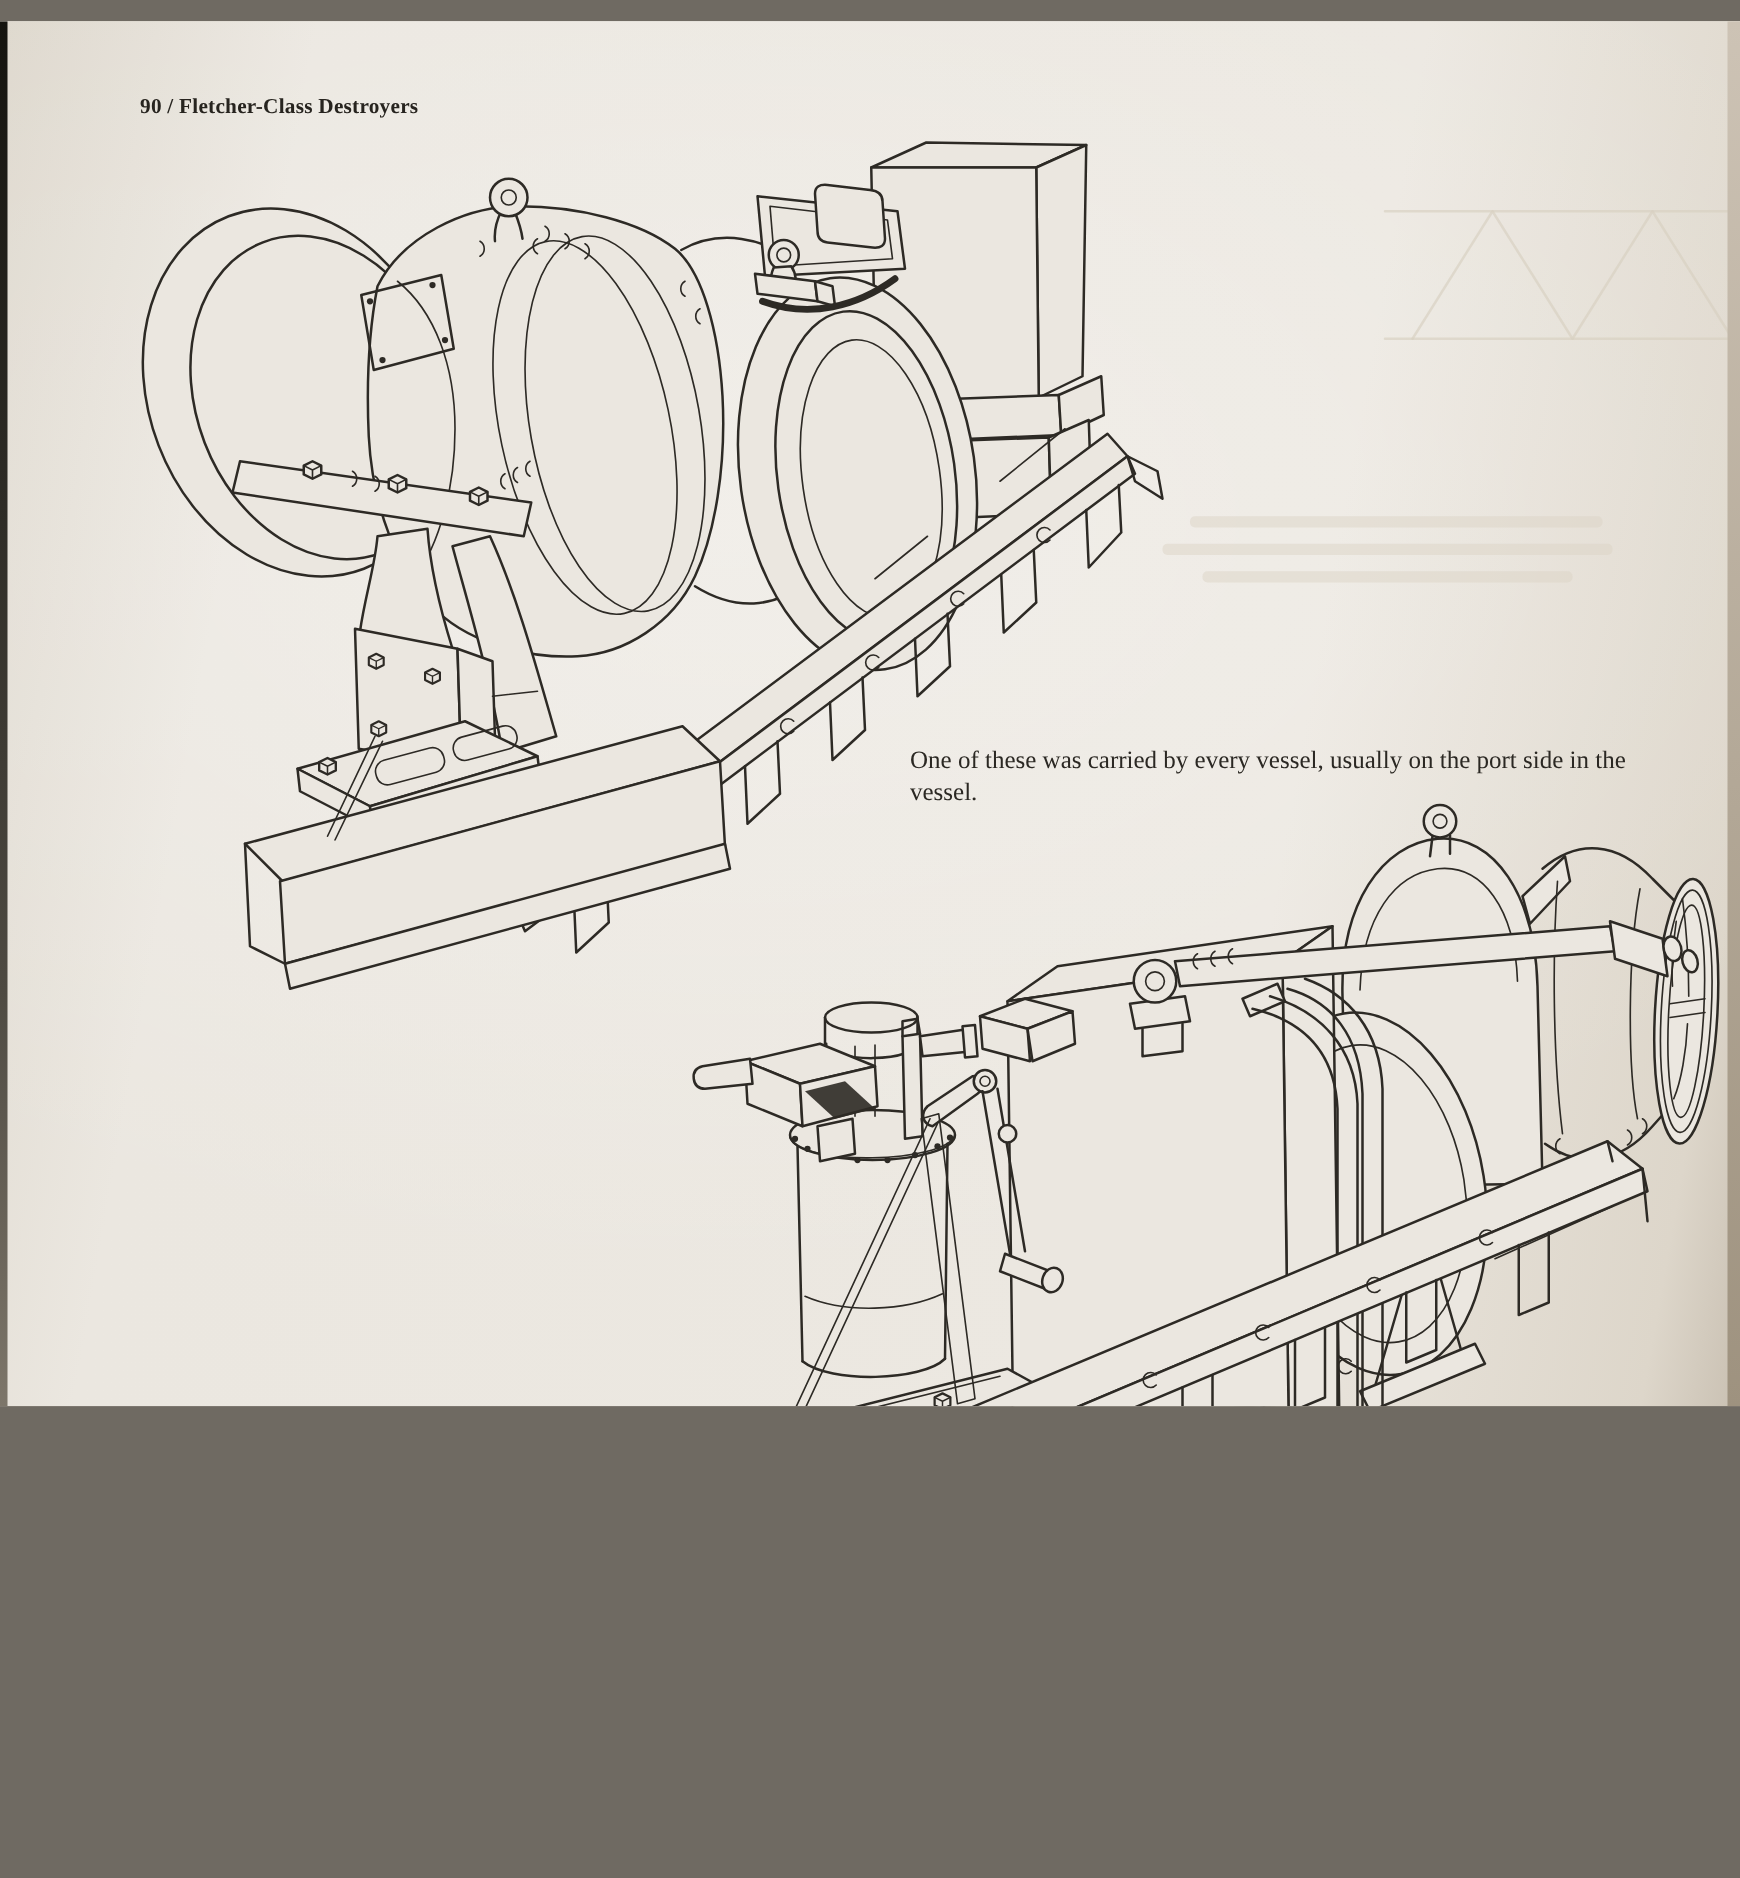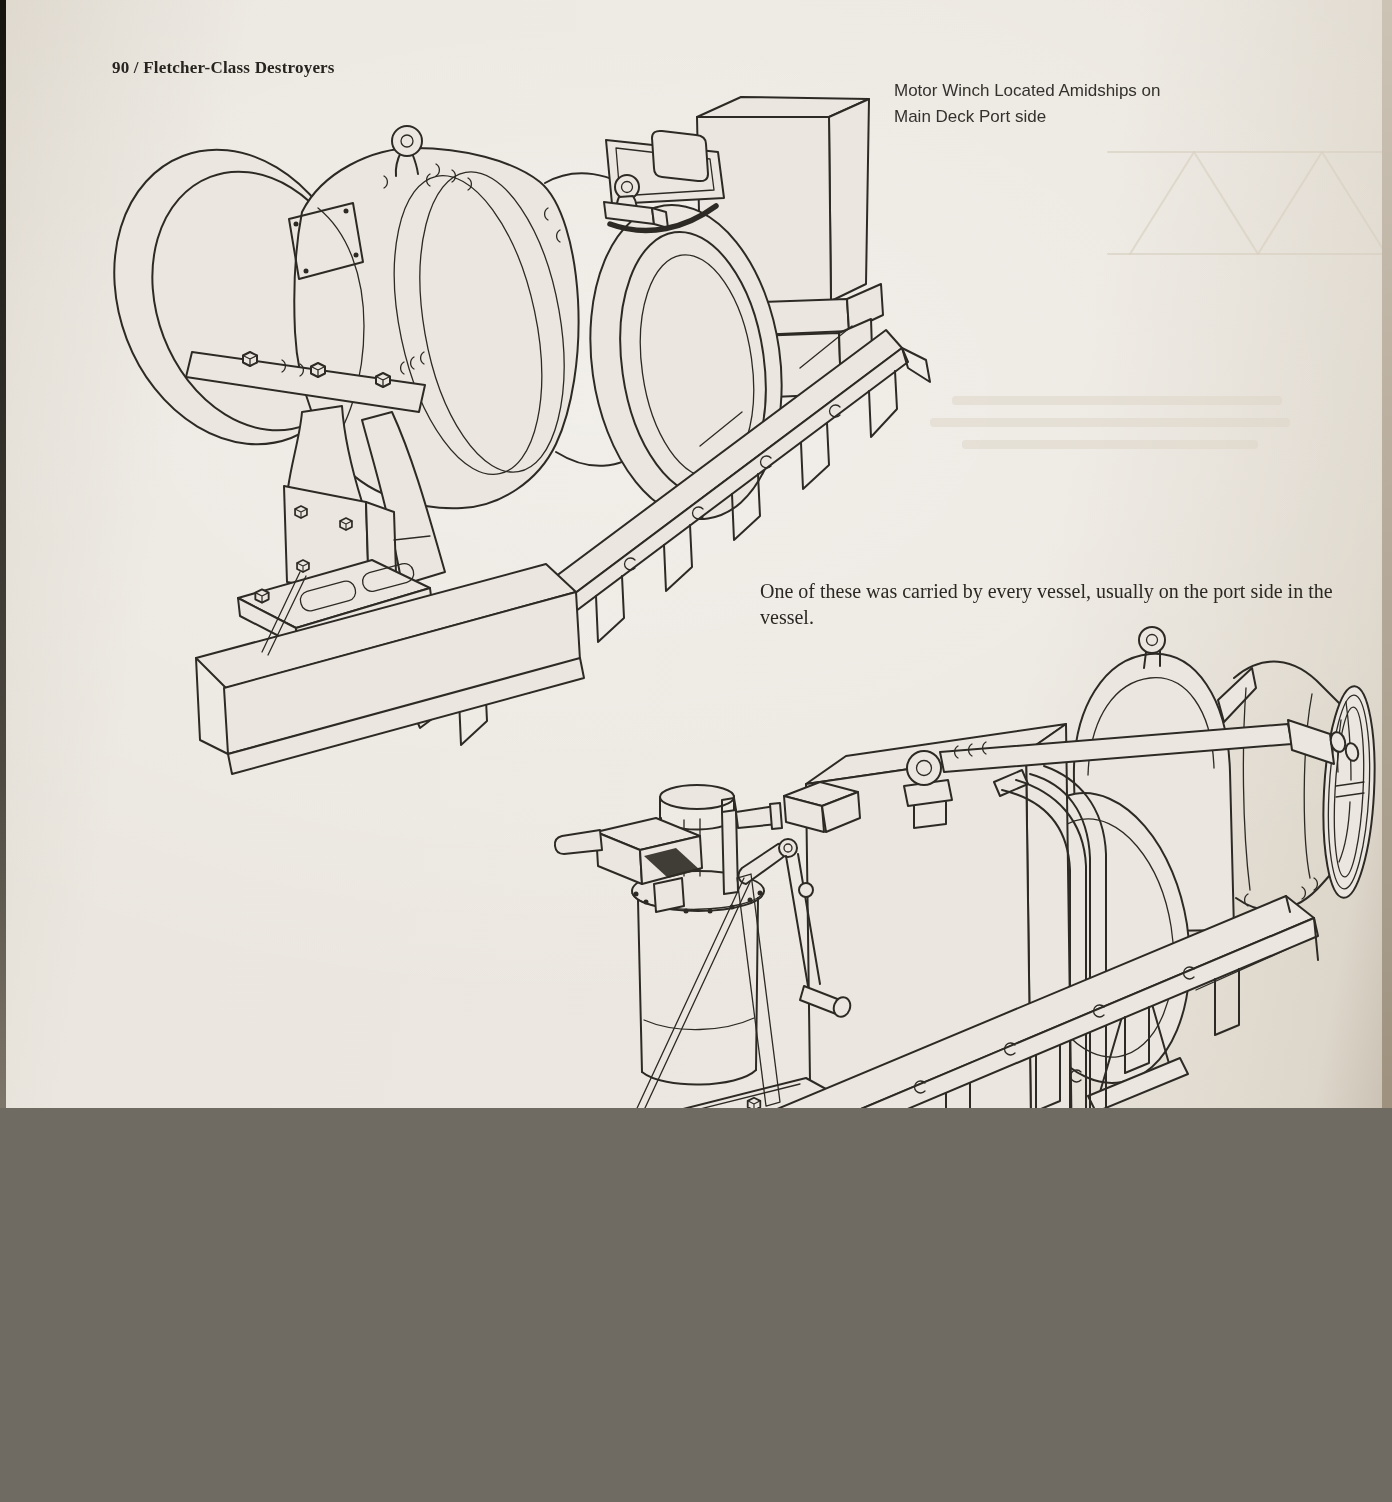--- a/index.html
+++ b/index.html
@@ -3,30 +3,31 @@
 <meta charset="utf-8">
 <style>
   html,body{margin:0;padding:0;background:#6f6a62;}
   .page{
     position:relative;width:1392px;height:1108px;overflow:hidden;
     font-family:"Liberation Serif",serif;
     background:
       radial-gradient(ellipse 120% 90% at 42% 36%, rgba(255,255,255,.30), rgba(255,255,255,0) 62%),
       linear-gradient(100deg,#ddd7cc 0%,#ebe7e0 16%,#ece8e1 72%,#ddd6ca 95%,#c9c0b2 100%),
       #e9e5dd;
+    margin-top: 17px;
   }
   .edge-left{position:absolute;left:0;top:0;width:6px;height:100%;
     background:linear-gradient(180deg,#15140f 0%,#2e2c26 35%,#4e4a42 70%,#7d766a 100%);}
   .edge-right{position:absolute;right:0;top:0;width:10px;height:100%;
     background:linear-gradient(180deg,#cdc3b5 0%,#b3a897 55%,#9e927f 100%);}
   .hdr{position:absolute;left:112px;top:58px;font-weight:bold;font-size:17px;
     color:#27241f;letter-spacing:.2px;white-space:nowrap;}
   .cap-top{position:absolute;left:894px;top:78px;font-family:"Liberation Sans",sans-serif;
     font-size:17px;line-height:26px;color:#34312d;}
-  .cap-mid{position:absolute;left:760px;top:578px;font-size:20px;line-height:26px;color:#2b2823;}
+  .cap-mid{position:absolute;left:728px;top:578px;font-size:20px;line-height:26px;color:#2b2823;}
   .cap-top div,.cap-mid div{white-space:nowrap;}
   svg#ill{position:absolute;left:0;top:0;}
   #ill path,#ill ellipse,#ill circle,#ill rect,#ill line{
     stroke:#2d2a25;stroke-width:2;fill:none;stroke-linecap:round;stroke-linejoin:round;}
   #ill .f{fill:#ebe7e0;}
   #ill .thin{stroke-width:1.3;}
   #ill .thick{stroke-width:5.5;}
   #ill .ink{fill:#2d2a25;stroke:none;}
   #ill .ghost path,#ill .ghost rect{stroke:#d7cfc0;stroke-width:2;opacity:.65;}
   #ill .ghost .gf{fill:#dcd4c5;stroke:none;opacity:.5;}
@@ -370,24 +371,20 @@
     <g class="ghost">
       <path d="M1125,1278 L1392,1188 M1125,1372 L1392,1282"></path>
       <path d="M1160,1360 L1232,1272 M1232,1272 L1300,1352 M1300,1352 L1368,1262"></path>
       <path d="M1352,1180 L1352,1262"></path>
       <path d="M1060,1452 L1392,1452"></path>
     </g>
   </svg>
 
   <div class="hdr">90 / Fletcher-Class Destroyers</div>
 
-  <div class="cap-top">
-    <div>Motor Winch Located Amidships on</div>
-    <div>Main Deck Port side</div>
-  </div>
 
   <div class="cap-mid">
     <div>One of these was carried by every vessel, usually on the port side in the</div>
     <div>vessel.</div>
   </div>
 
   <div class="edge-left"></div>
   <div class="edge-right"></div>
 </div>
 

